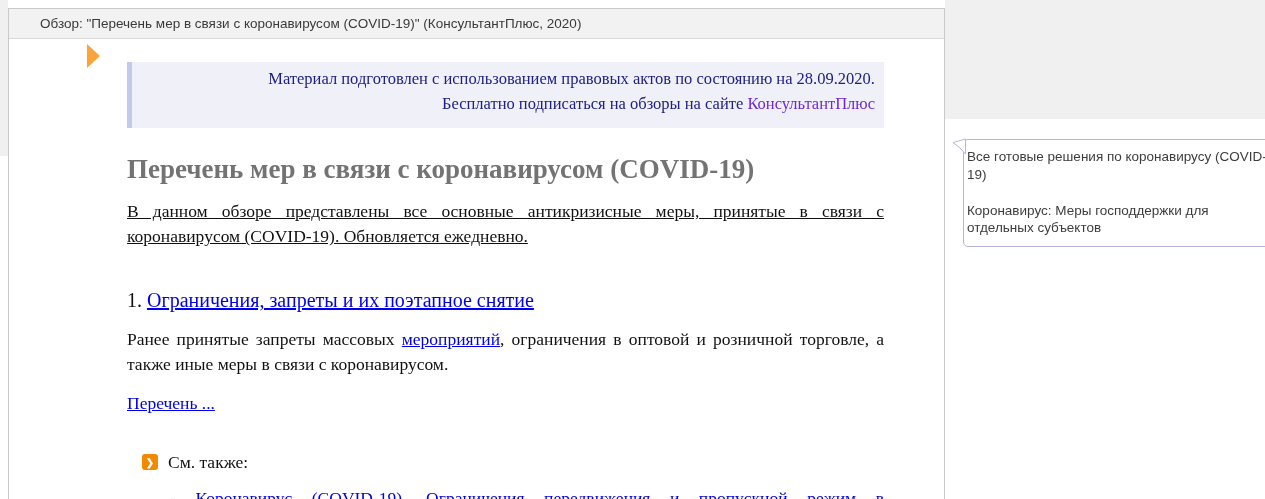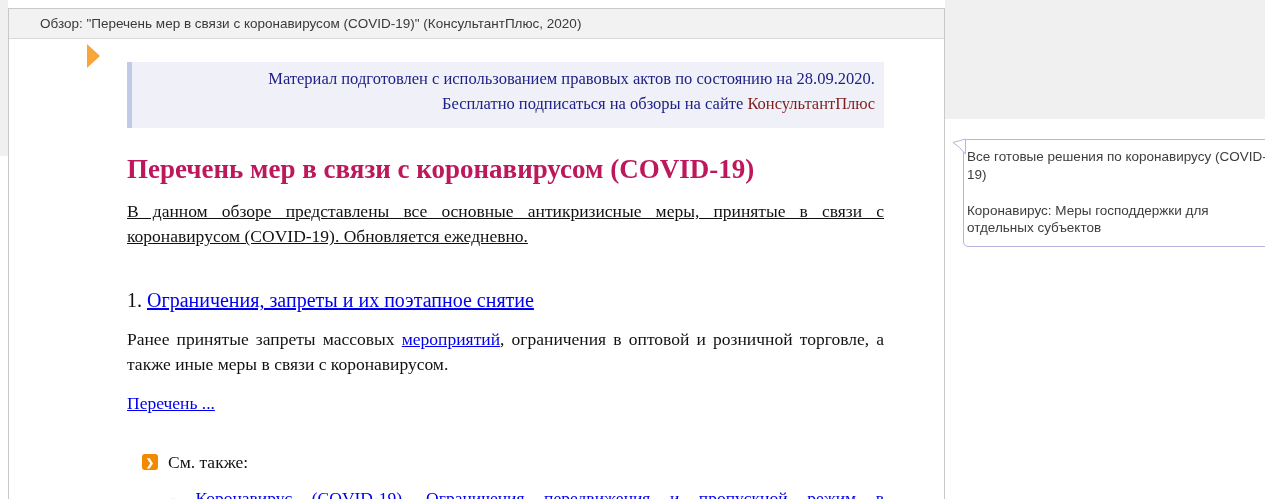--- a/index.html
+++ b/index.html
@@ -20,39 +20,39 @@
 
   .doc { padding: 0 60px 0 118px; font-family: "Liberation Serif", serif; color: #111; }
 
   .marker { position: absolute; left: 87px; top: 44px; width: 0; height: 0;
     border-left: 13px solid #f9a53c; border-top: 12px solid transparent; border-bottom: 12px solid transparent; }
 
   .notice { margin-top: 23px; background: #f0f1f8; border-left: 5px solid #c3c9e8;
     padding: 5px 9px 11px 0; text-align: right; color: #1f2085; font-size: 16.5px; line-height: 1.5; }
   .notice a { text-decoration: none; }
 
-  h1 { margin-top: 25px; font-size: 27px; font-weight: bold; color: #be185d; line-height: 1.22; }
+  h1 { margin-top: 25px; font-size: 27px; font-weight: bold; color: #737373; line-height: 1.22; }
 
   p.intro { margin-top: 14px; font-size: 17.5px; line-height: 1.43; text-align: justify; text-decoration: underline; }
 
   .section-head { margin-top: 38px; font-size: 20px; line-height: 1.3; }
   .body-par { margin-top: 14px; font-size: 17.5px; line-height: 1.43; text-align: justify; }
 
   .more { margin-top: 15px; font-size: 17.5px; }
 
   .see-also { margin-top: 38px; display: flex; align-items: center; font-size: 17.5px; }
   .see-icon { width: 16px; height: 16px; background: #f18a00; border-radius: 3px;
     color: #fff; font-family: "Liberation Sans", sans-serif; font-size: 10px; font-weight: bold;
     display: inline-flex; align-items: center; justify-content: center; margin-left: 15px; margin-right: 10px; }
 
   .bullet-line { margin-top: 13px; margin-left: 43px; font-size: 17.5px; line-height: 1.43;
     text-align: justify; text-align-last: justify; white-space: nowrap; }
 
   a.link { color: #0000ee; }
-  a.plain { color: #7f1d1d; text-decoration: none; }
+  a.plain { color: #6d28d9; text-decoration: none; }
 
   
   .tooltip { position: absolute; left: 963px; top: 139px; width: 329px;
     background: #ffffff; border: 1px solid #b5b5de; border-radius: 5px;
     padding: 8px 12px 9px 3px; font-size: 13.5px; color: #3d3d3d; line-height: 1.32; }
   .tooltip .tt-gap { height: 18px; }
   .tt-tail { position: absolute; left: -12px; top: -2px; }
 </style>
 </head>
 <body>

